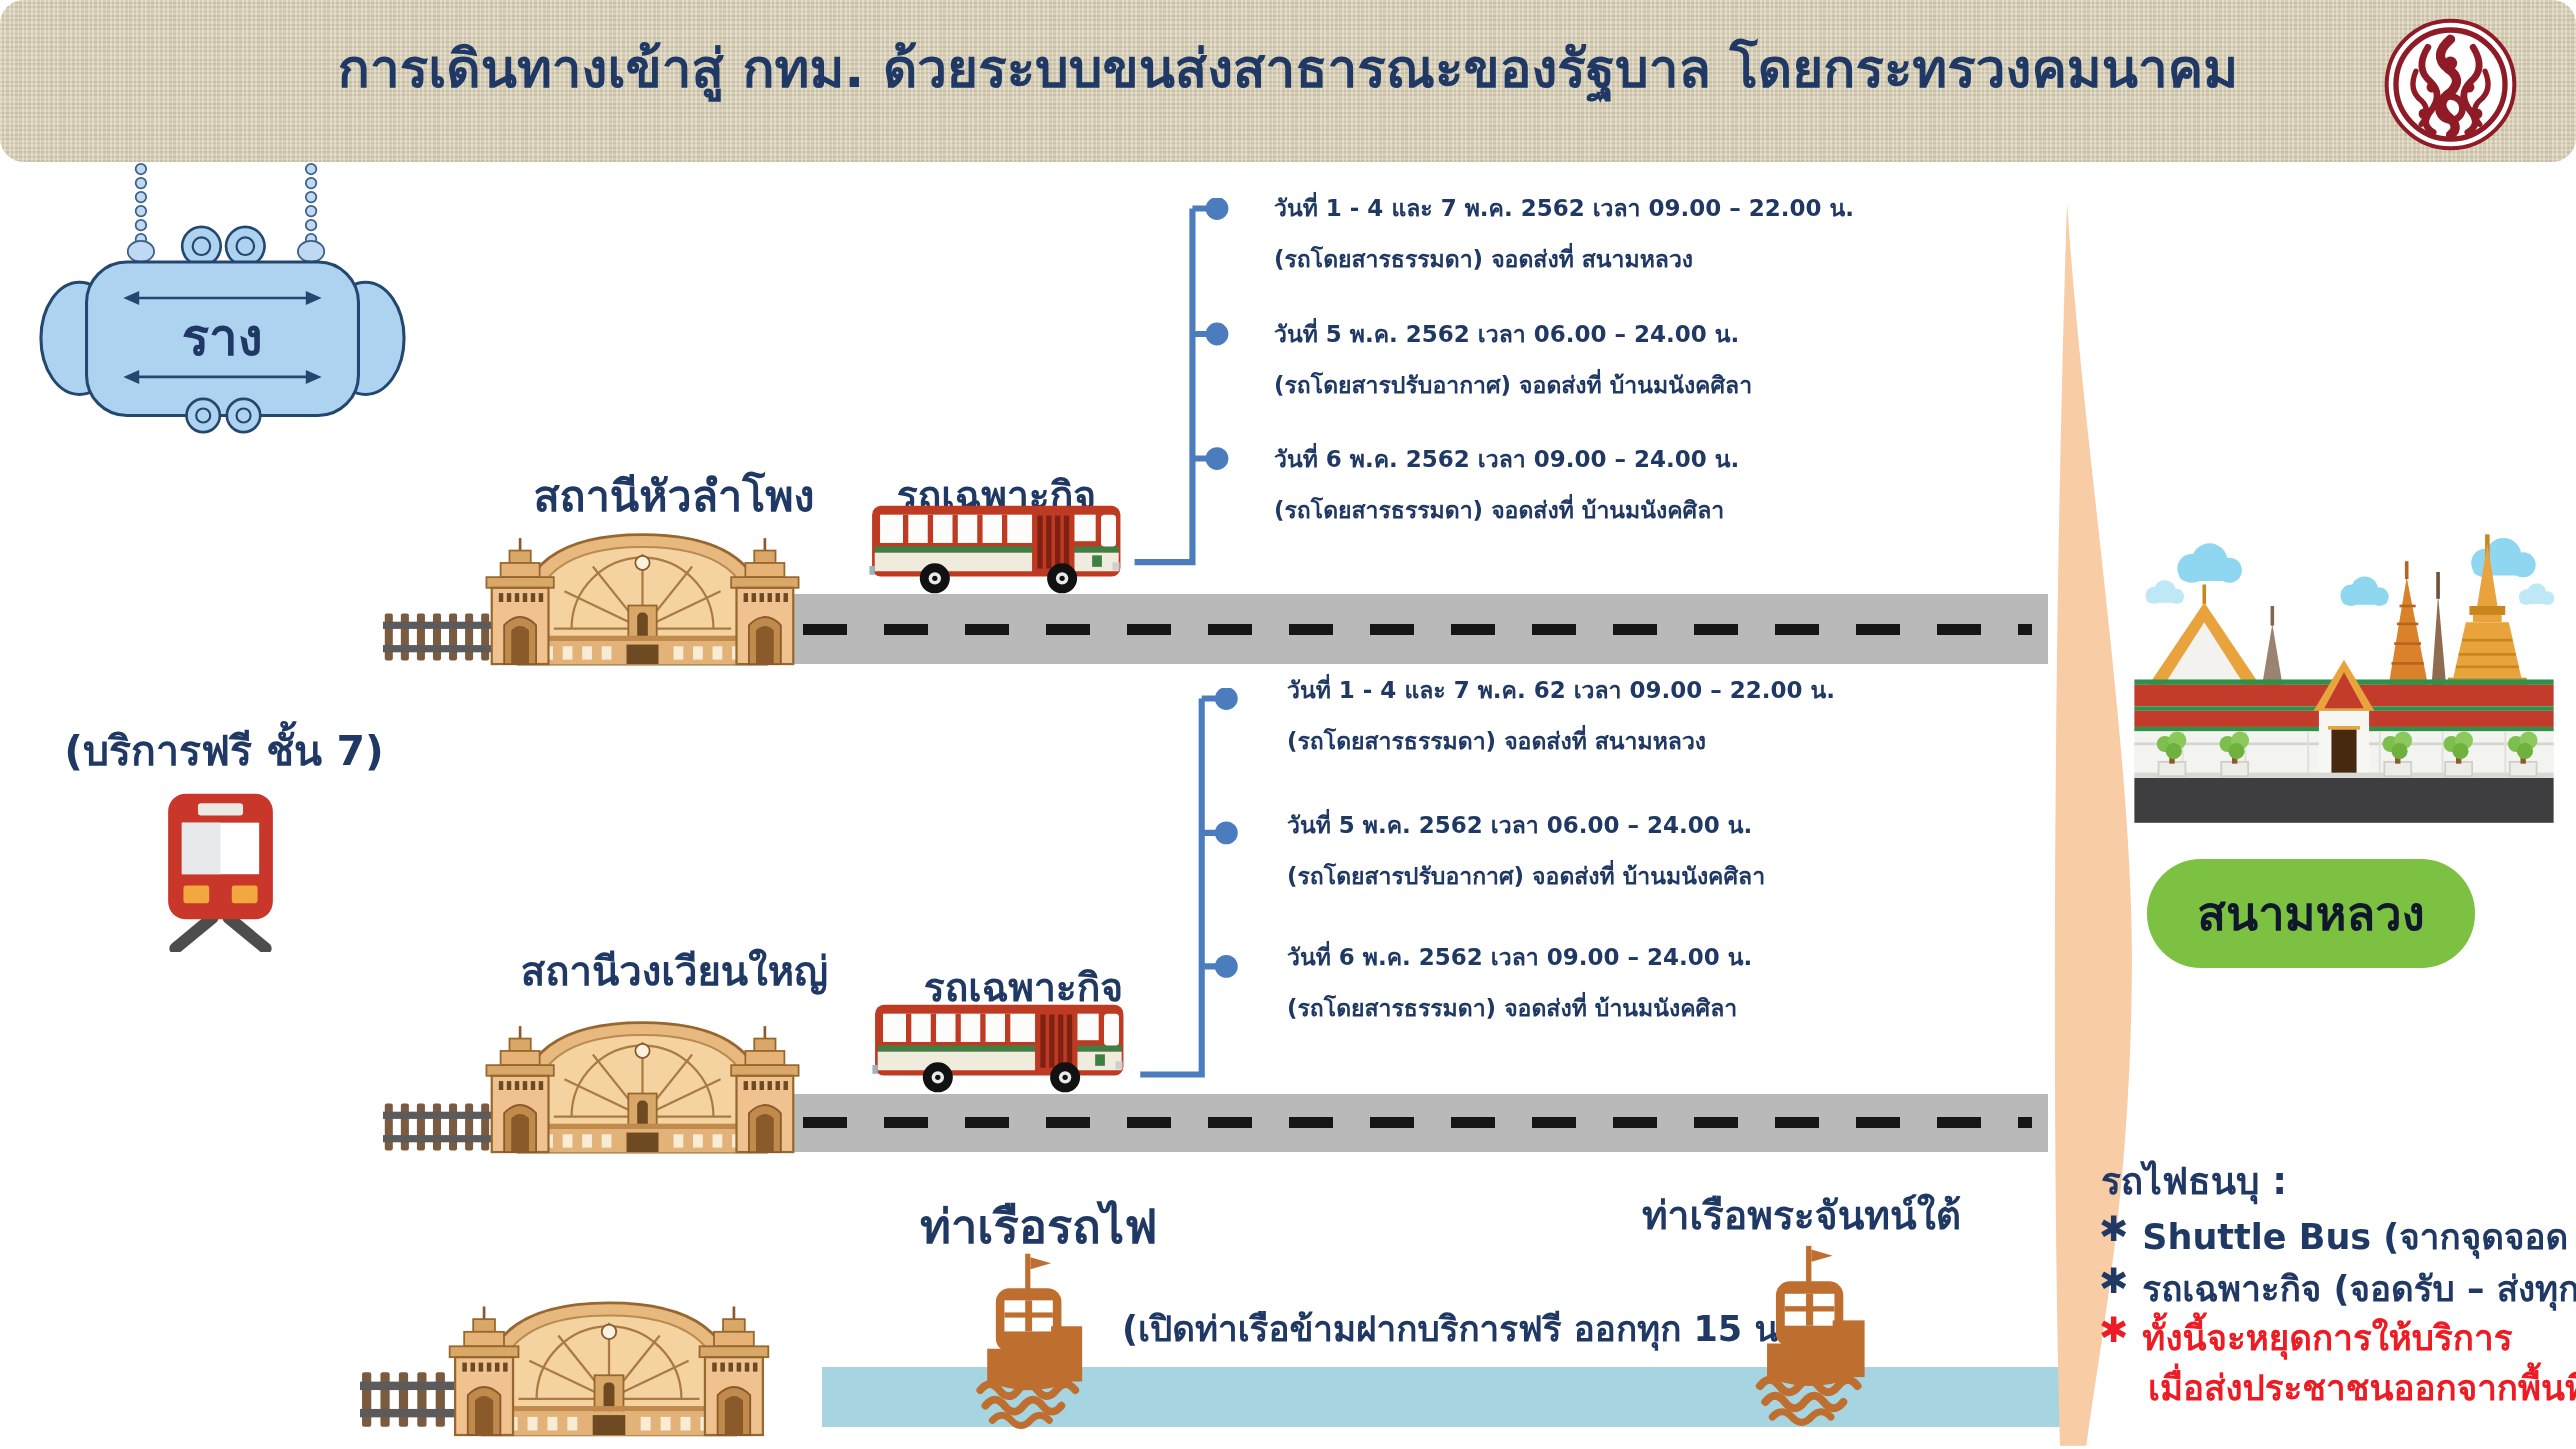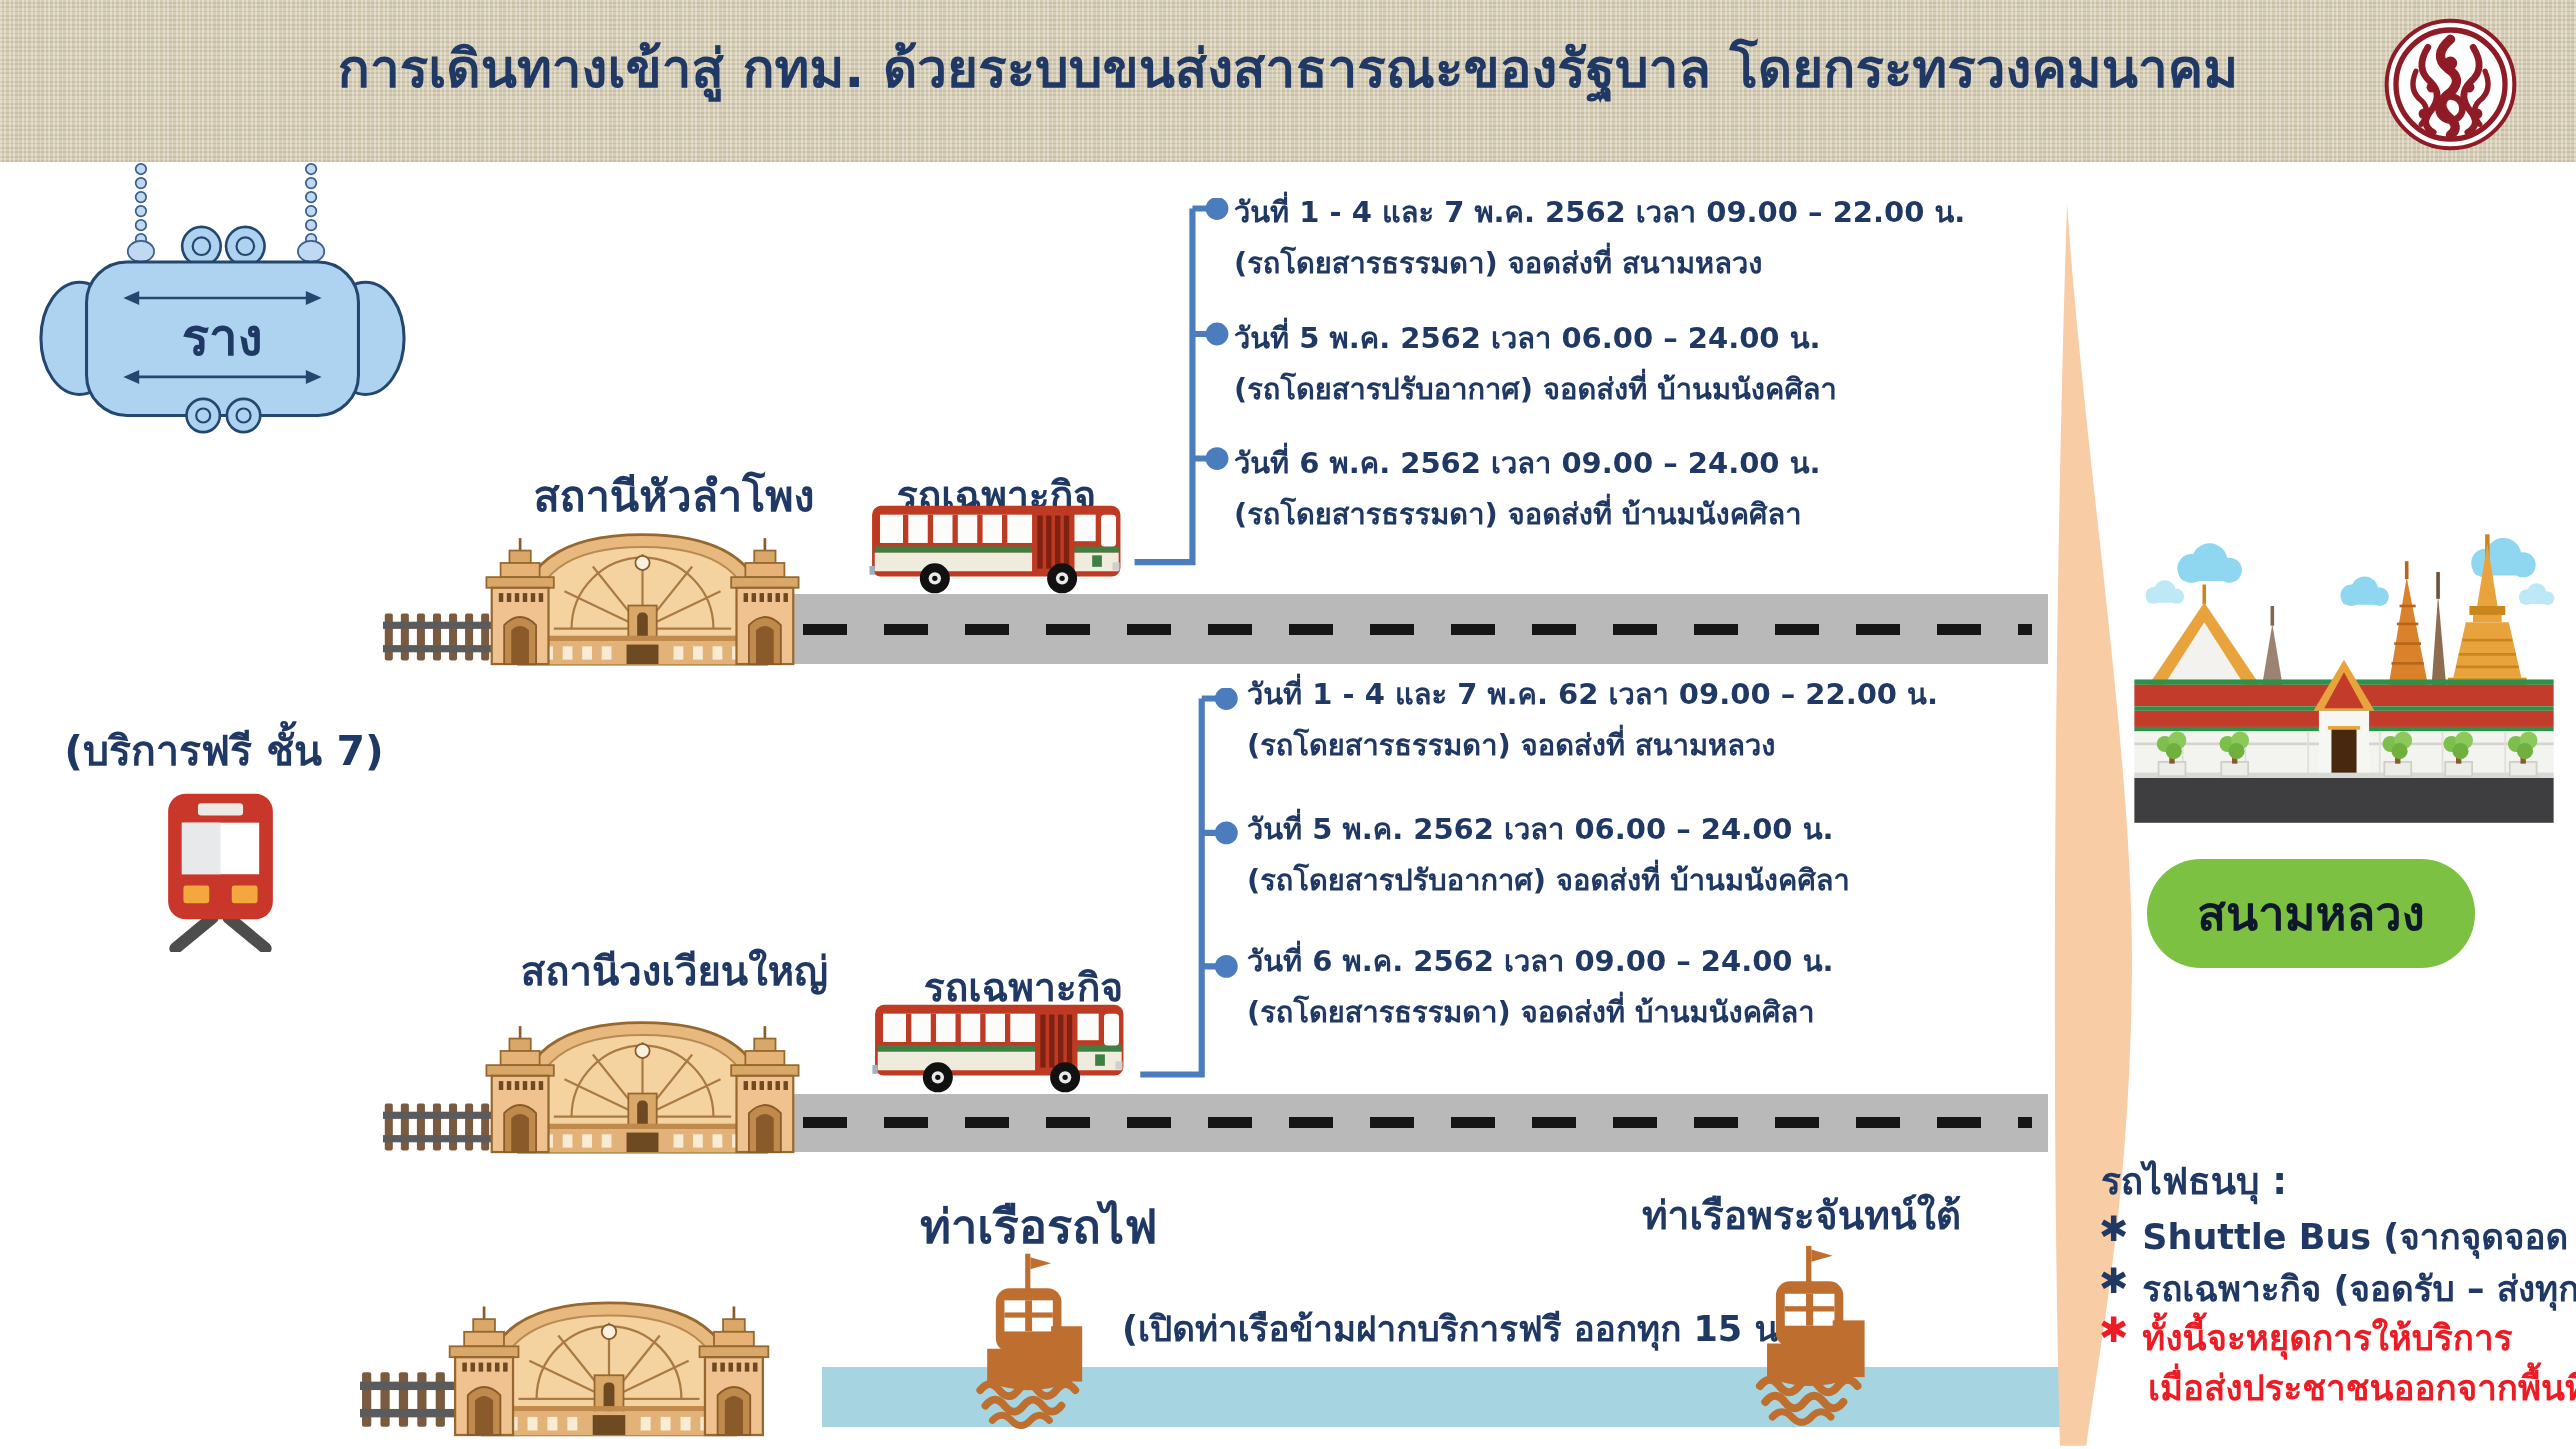--- a/index.html
+++ b/index.html
@@ -5,29 +5,29 @@
   html,body{margin:0;padding:0;background:#fff;}
   #canvas{position:relative;width:2576px;height:1449px;overflow:hidden;background:#ffffff;
           font-family:"DejaVu Sans",sans-serif;}
   .abs{position:absolute;}
   .txt{position:absolute;white-space:nowrap;color:#1F3864;font-weight:700;line-height:1.3;}
   .center{text-align:center;}
   
   .header{left:0;top:0;width:2576px;height:162px;background-color:#D7CEB6;
     background-image:
       repeating-linear-gradient(90deg, rgba(255,255,255,0.30) 0 1.8px, rgba(0,0,0,0) 1.8px 4.4px),
-      repeating-linear-gradient(0deg, rgba(138,126,98,0.20) 0 1.8px, rgba(0,0,0,0) 1.8px 4.4px);}
+      repeating-linear-gradient(0deg, rgba(138,126,98,0.20) 0 1.8px, rgba(0,0,0,0) 1.8px 4.4px); border-radius: 24px;}
   .page-title{left:0;right:0;top:35px;font-size:53px;text-align:center;color:#1F3864;}
   
   .road{position:absolute;background:#B9B9B9;}
   .dash{position:absolute;left:16px;right:16px;height:10.5px;
         background:repeating-linear-gradient(90deg,#161616 0 44px,rgba(0,0,0,0) 44px 81px);}
   .water{position:absolute;background:#A6D4E0;}
   
-  .sched{font-size:29px;font-weight:600;}
+  .sched{font-size:23px;font-weight:600;margin-left:40px;}
   
   .note-row{position:absolute;display:flex;gap:14px;font-weight:700;font-size:35px;white-space:nowrap;}
   .note-red{color:#ED1C24;}
   .note-navy{color:#1F3864;}
   
   .dest-btn{position:absolute;left:2147px;top:859px;width:328px;height:109px;border-radius:54px;
             background:#7DC142;color:#0f172a;font-size:47px;font-weight:700;
             display:flex;align-items:center;justify-content:center;}
   svg{display:block;}
 </style>

